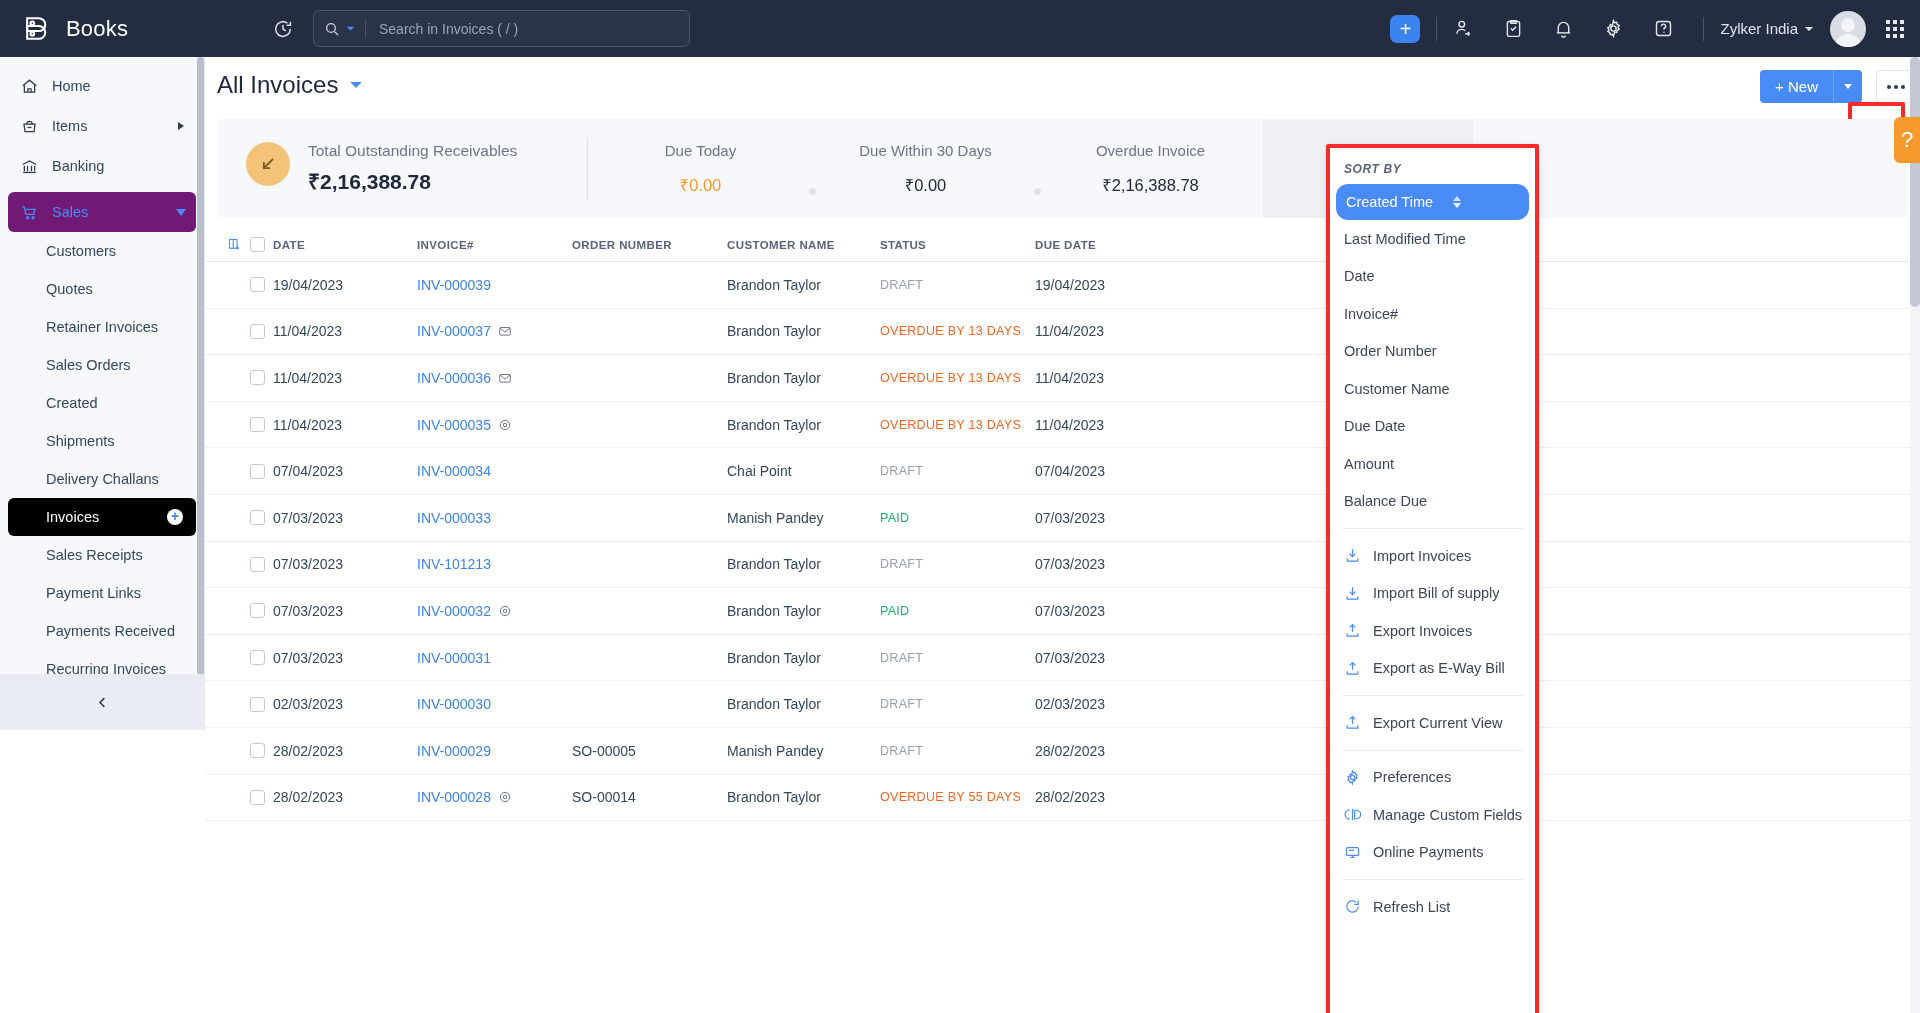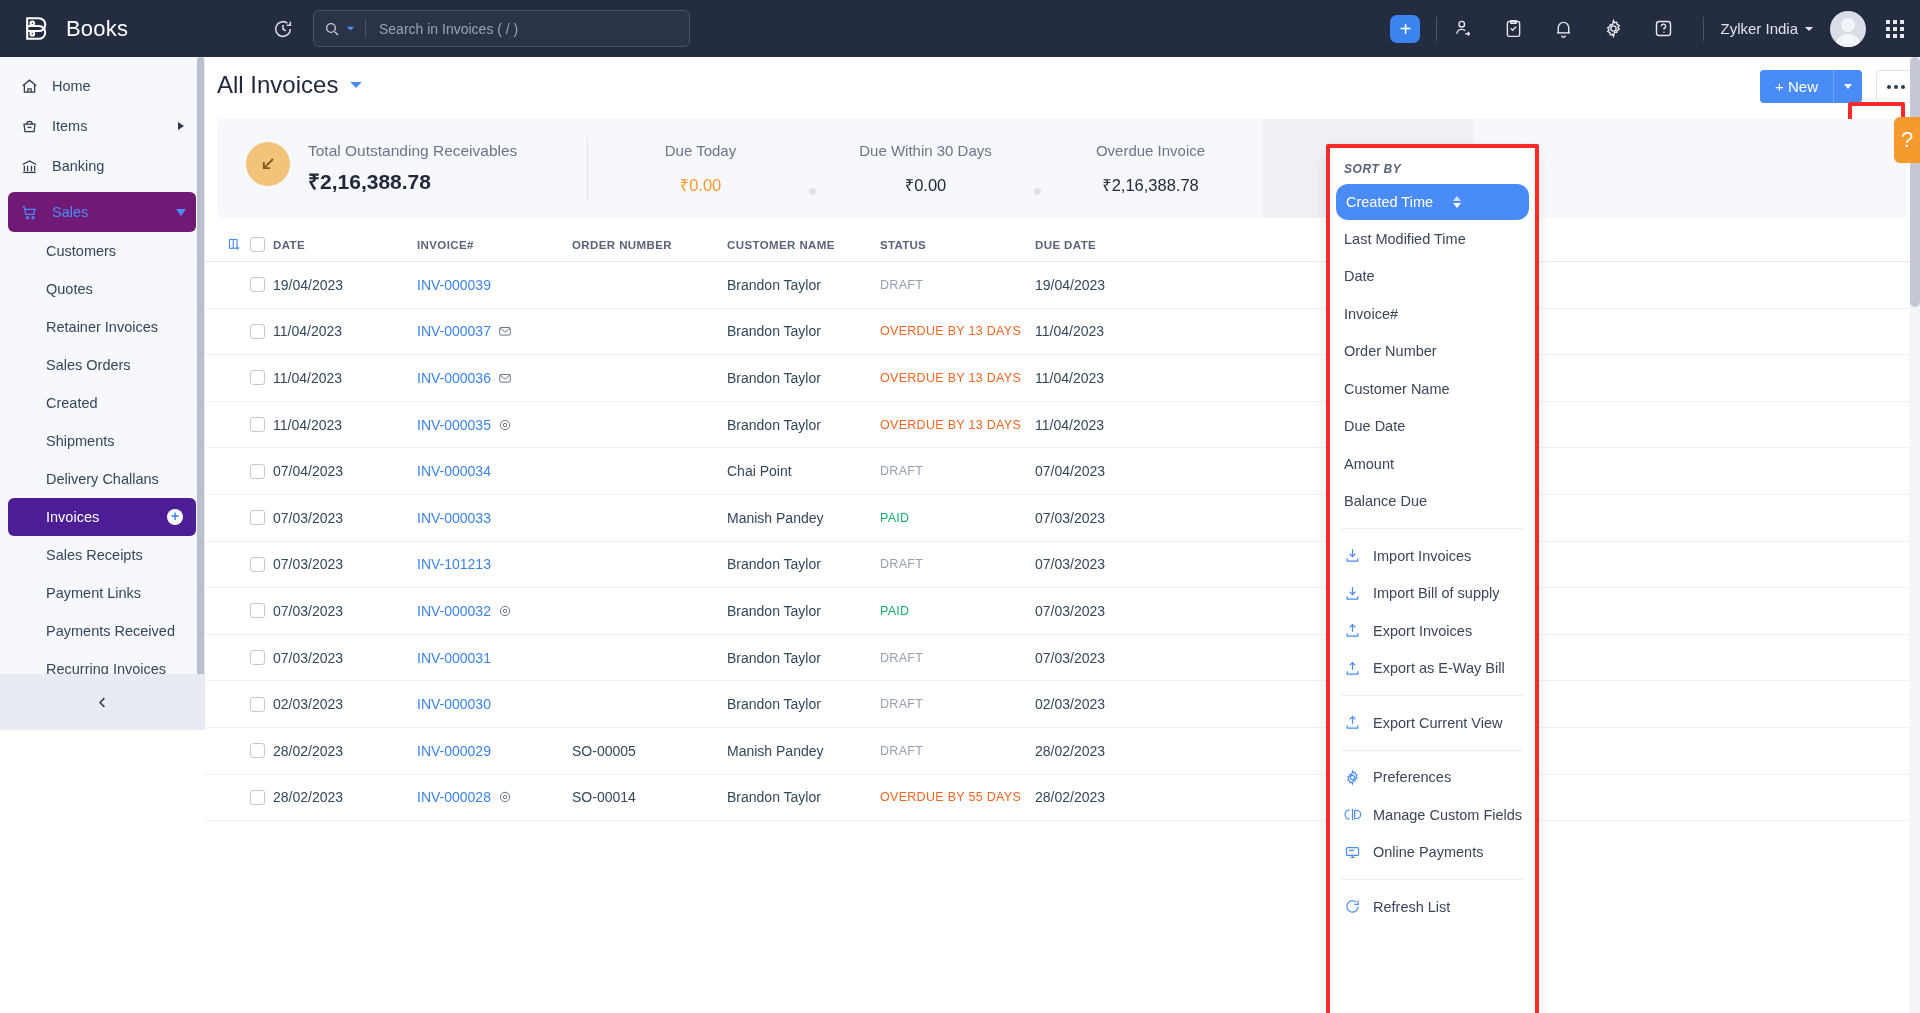--- a/index.html
+++ b/index.html
@@ -79,21 +79,21 @@
   .nav-item.active-group .ic { color: #4a8cf7; }
   .nav-caret-r { position:absolute; right:12px; width:0;height:0;
      border-left:6px solid #2f3a4d;border-top:4.5px solid transparent;border-bottom:4.5px solid transparent;}
   .nav-caret-d { position:absolute; right:10px; width:0;height:0;
      border-top:7px solid #4a8cf7;border-left:5.5px solid transparent;border-right:5.5px solid transparent;}
   .sub-item {
     display: flex; align-items: center; height: 38px; margin: 0 8px;
     padding-left: 38px; border-radius: 6px; font-size: 14.5px; color: #33475b;
     cursor: pointer; position: relative;
   }
-  .sub-item.selected { background: #4c1d95; color: #ffffff; }
+  .sub-item.selected { background: #000000; color: #ffffff; }
   .sub-plus {
     position:absolute; right:13px; width:16px;height:16px;border-radius:50%;
     background:#fff; color:#4a8cf7; font-size:14px; line-height:15px; text-align:center; font-weight:bold;
   }
   .side-bottom {
     position:absolute; bottom:0; left:0; width:205px; height:56px;
     background:#e9ebf3; display:flex; align-items:center; justify-content:center; cursor:pointer;
   }
   .chev-left { width:15px;height:15px;color:#2f3a4d;display:block;}
   .side-track { position:absolute; right:0px; top:0; width:7px; height:899px; background:#eceef4;}

